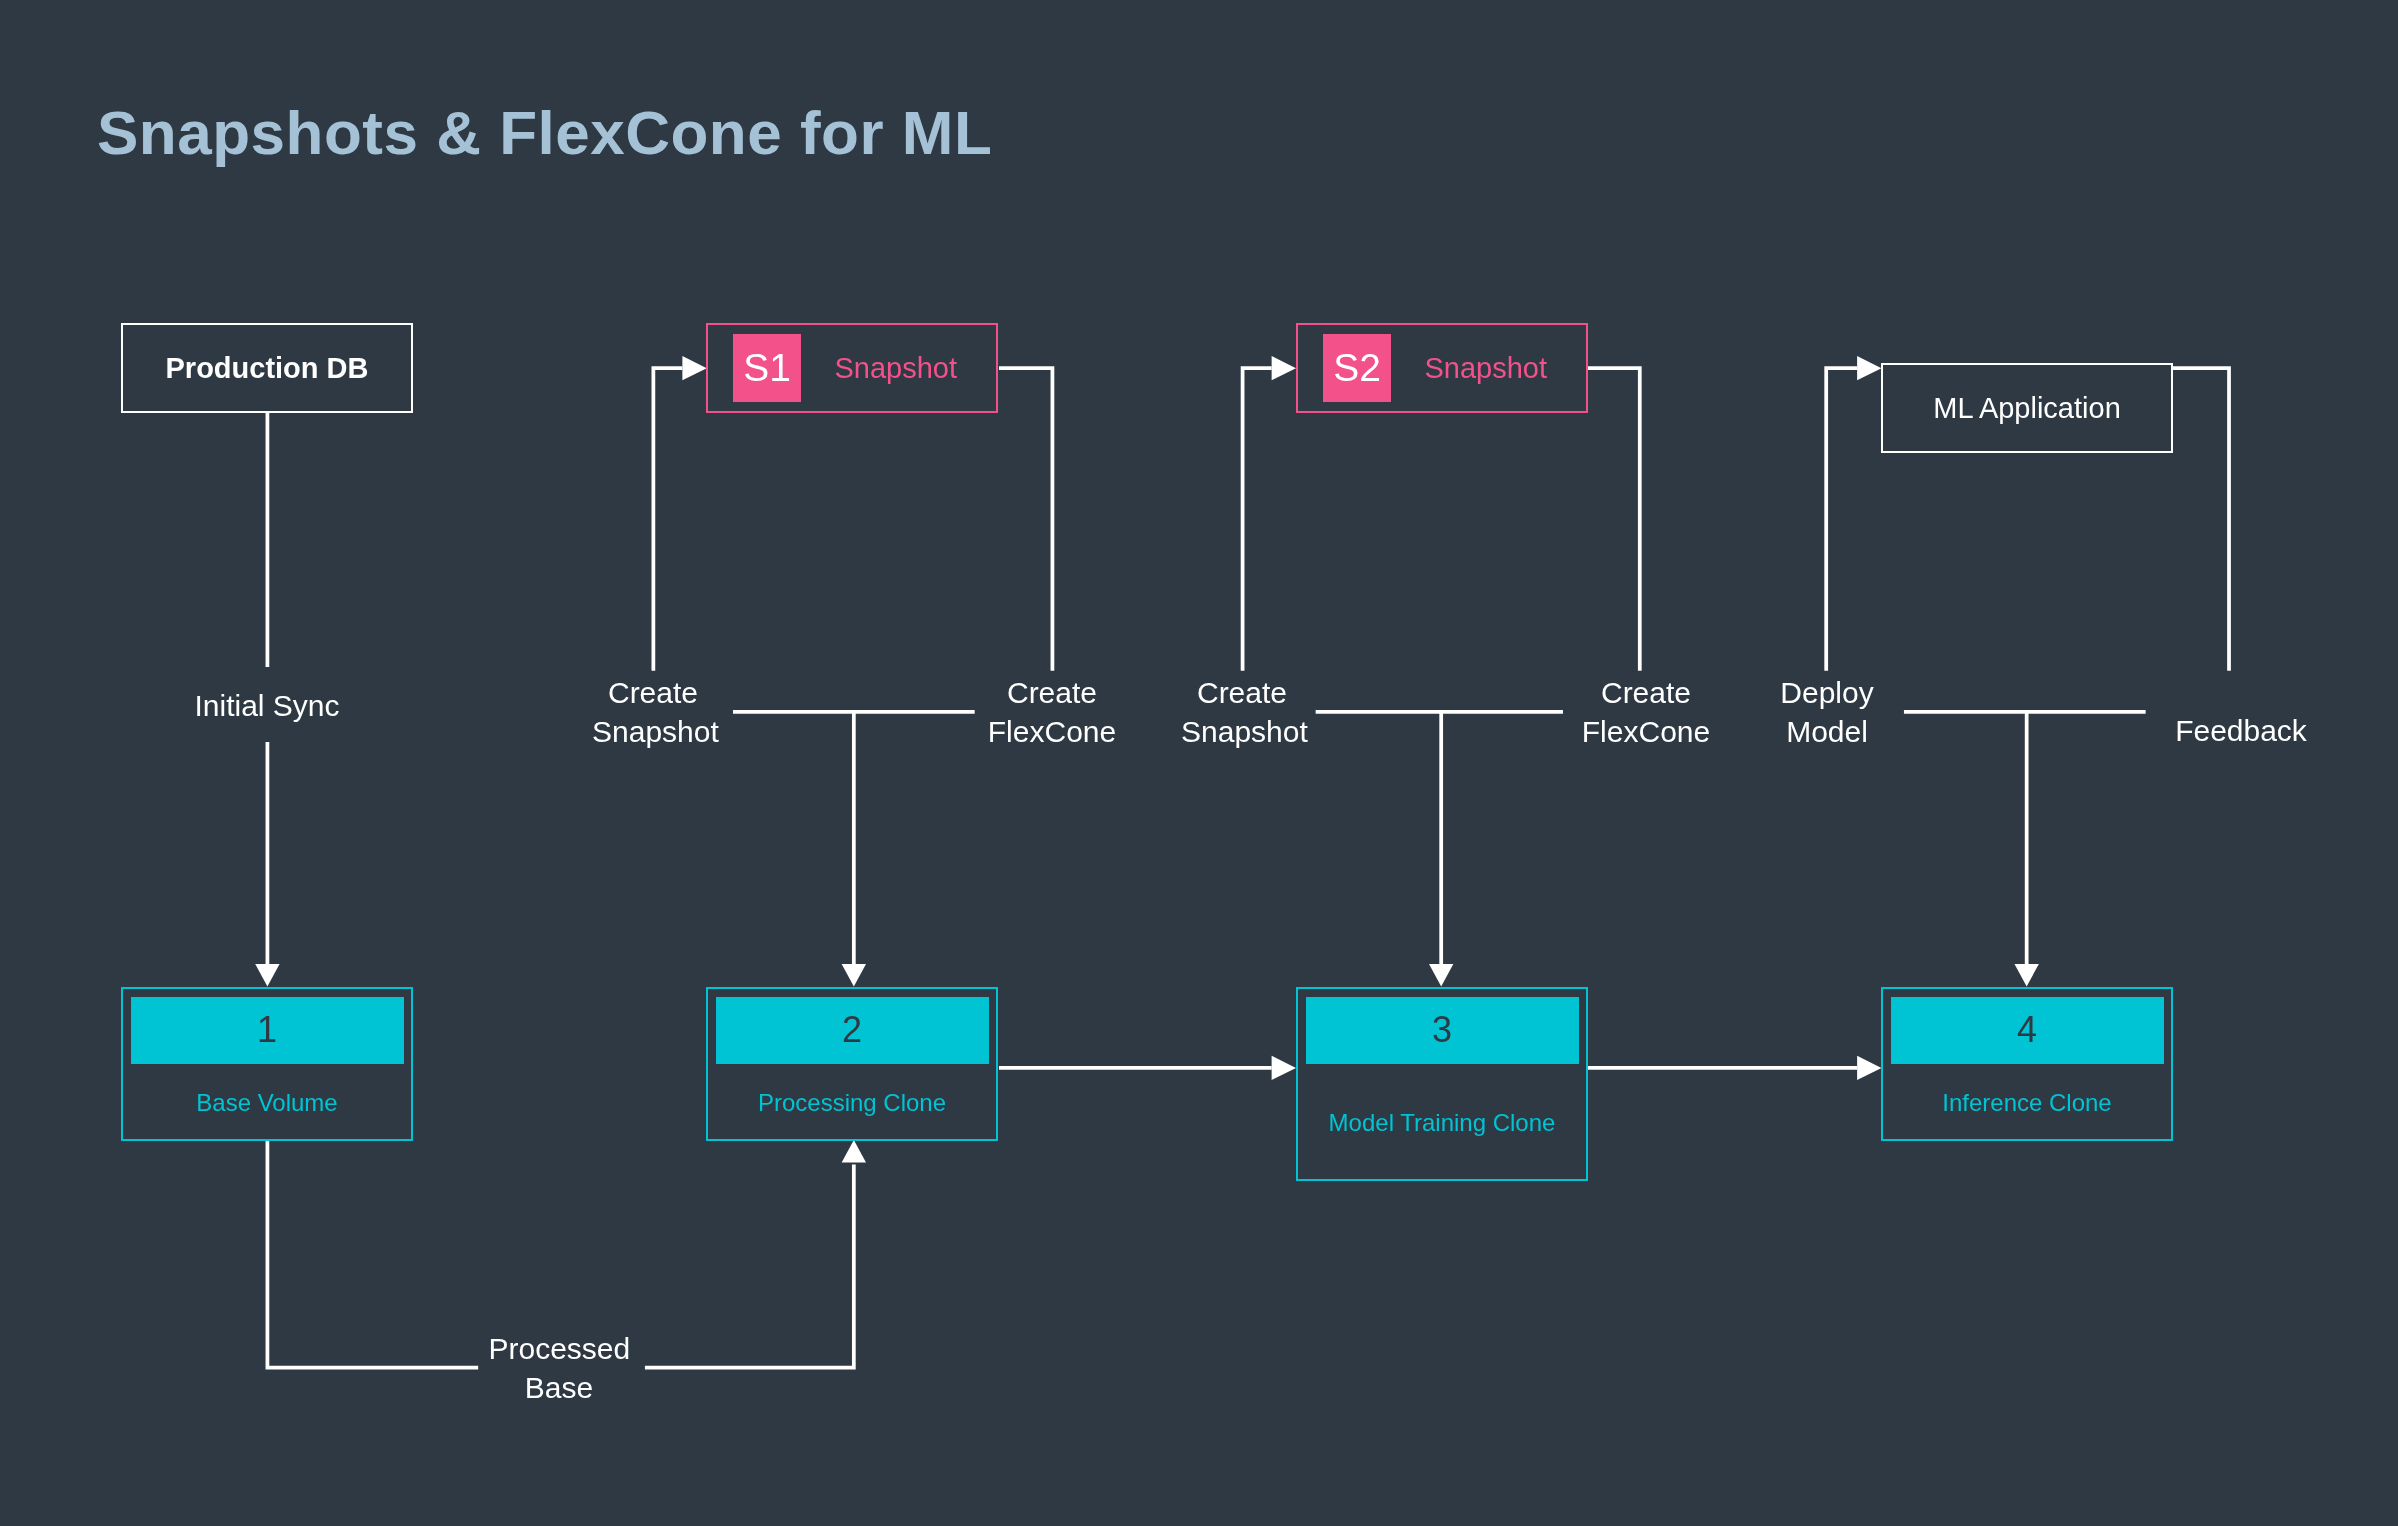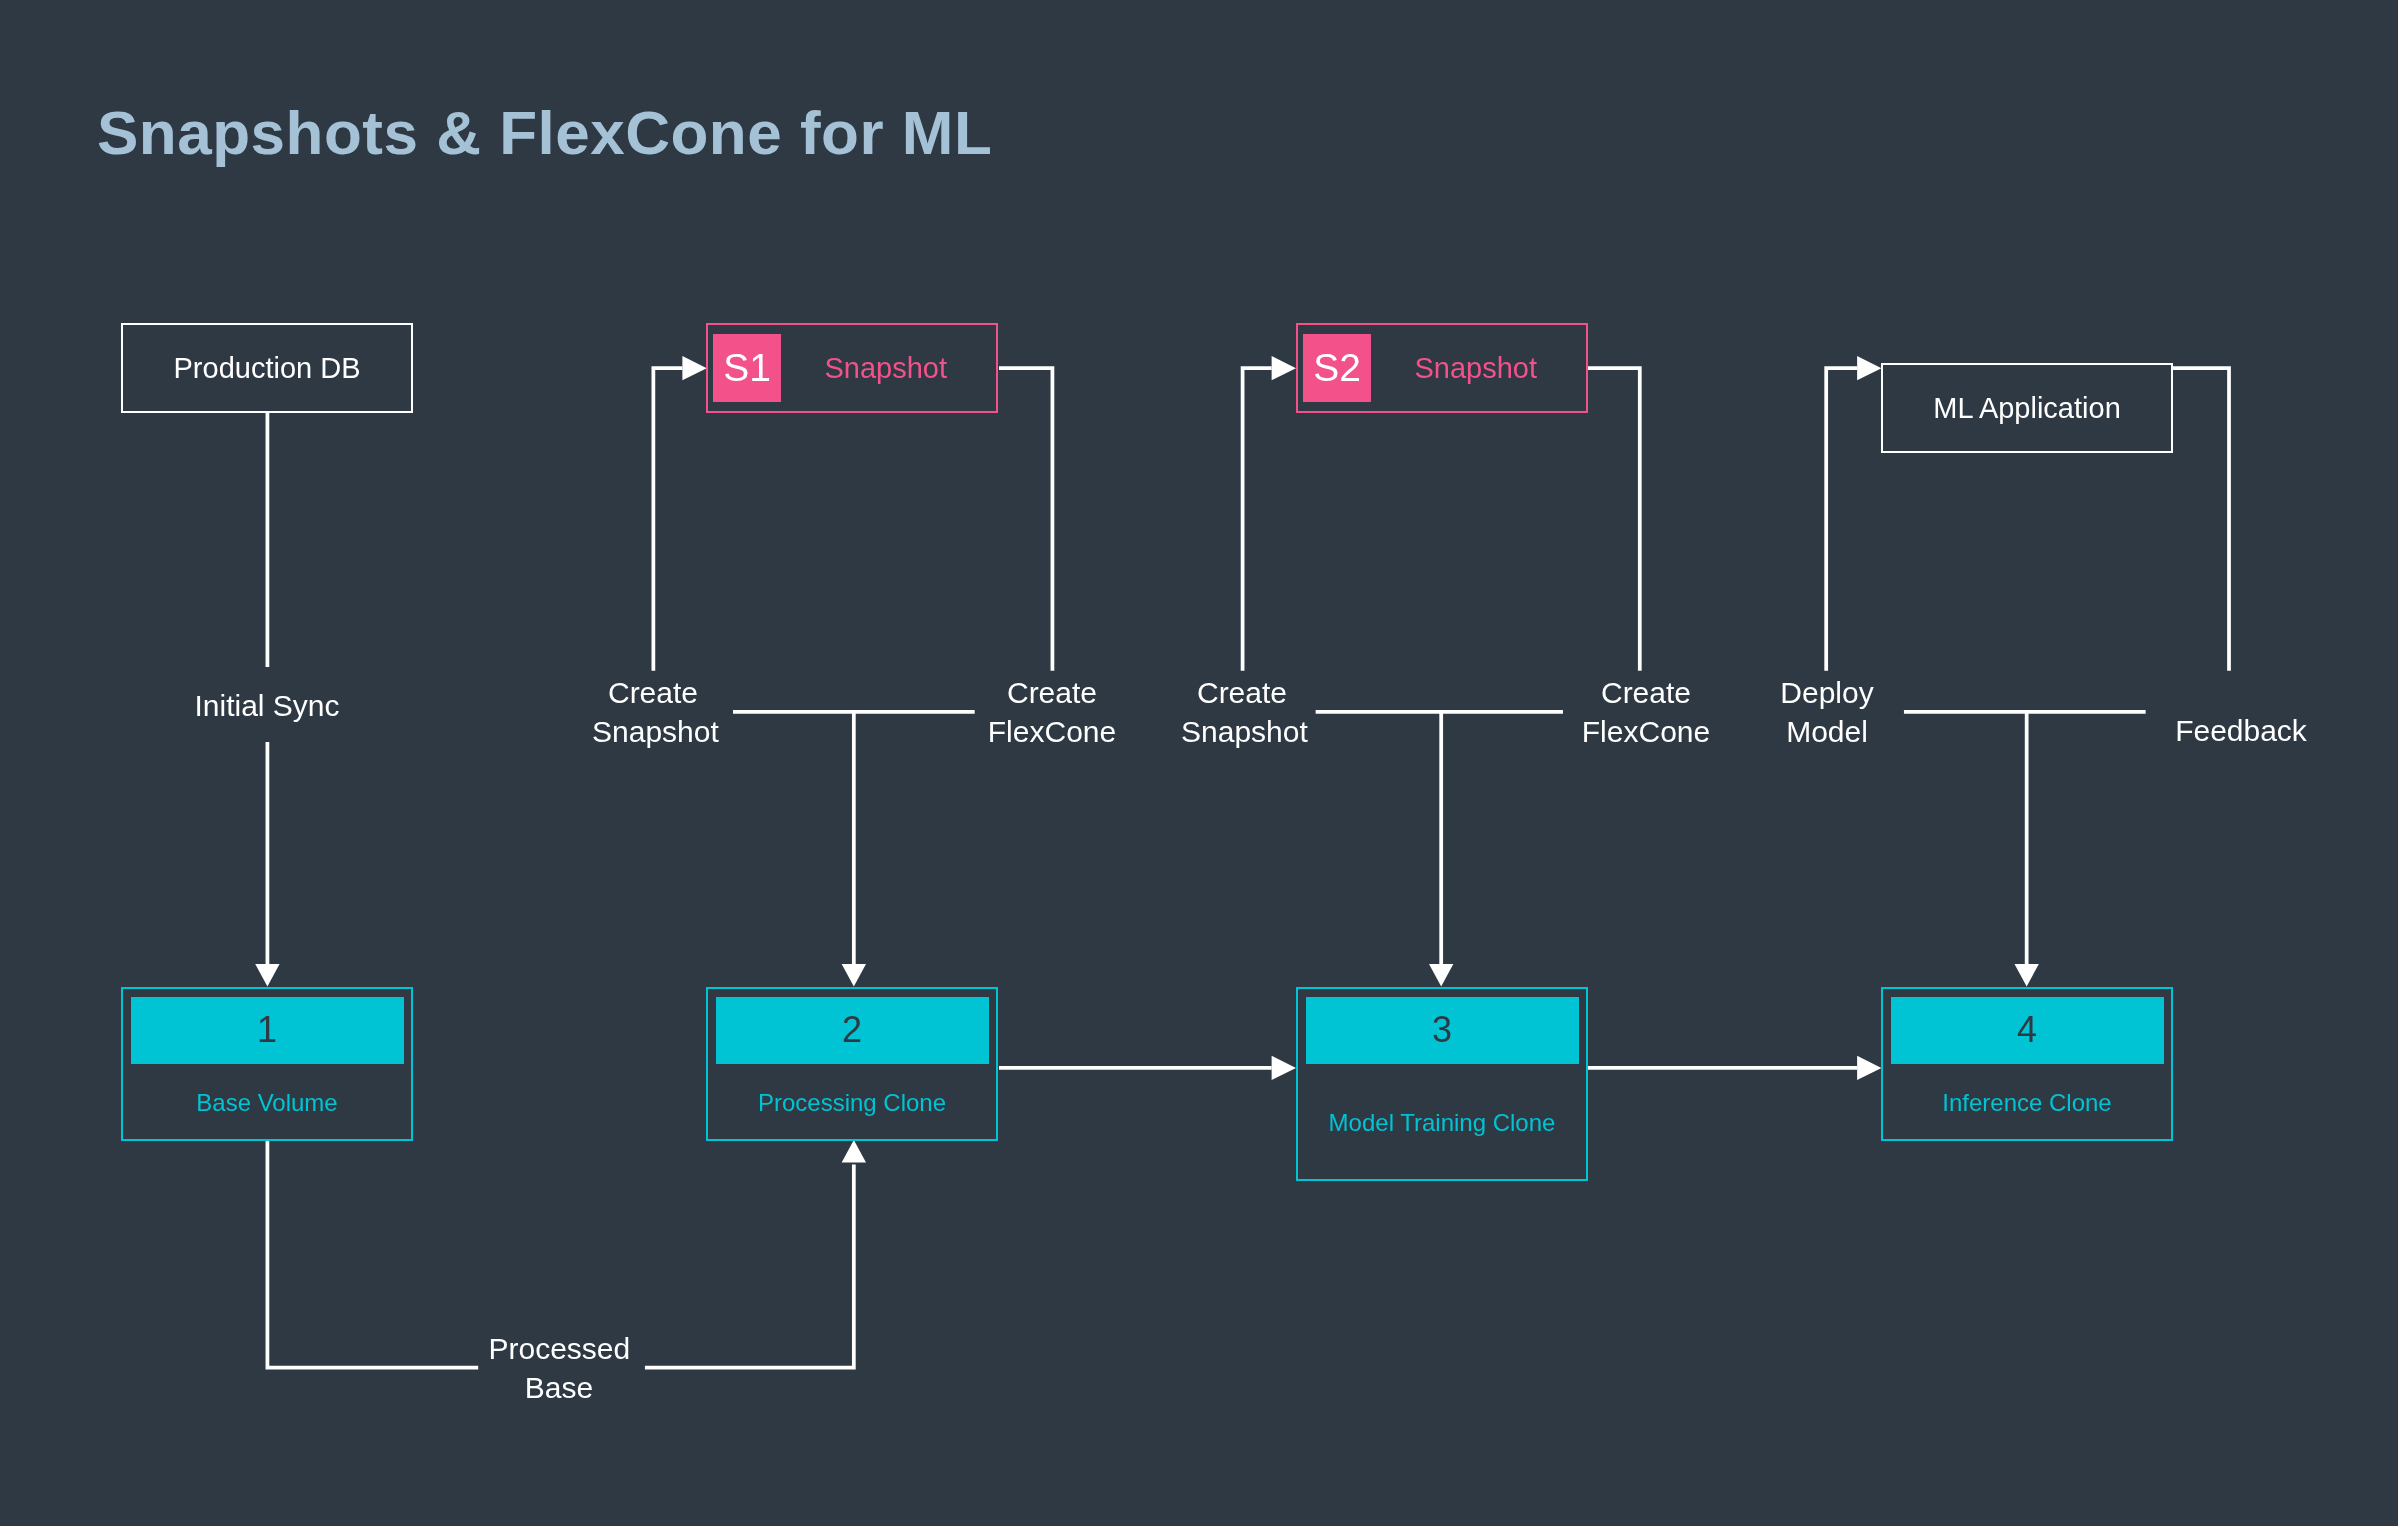--- a/index.html
+++ b/index.html
@@ -17,21 +17,21 @@
   }
   svg.wires{position:absolute;left:0;top:0;width:2399px;height:1526px;}
   svg.wires polyline{fill:none;stroke:var(--c-line);stroke-width:4;}
   svg.wires polygon{fill:var(--c-line);stroke:none;}
 
   .node{
     position:absolute;box-sizing:border-box;border:2.8px solid var(--c-line);
     display:flex;align-items:center;justify-content:center;
     color:var(--c-white);font-size:29px;width:292px;height:90px;
   }
-  .node.pink{border-color:var(--c-pink);justify-content:flex-start;padding-left:5px;}
+  .node.pink{border-color:var(--c-pink);justify-content:flex-start;padding-left:25px;}
   .badge{
     width:68px;height:68px;background:var(--c-pink);color:var(--c-white);
     display:flex;align-items:center;justify-content:center;
     font-size:39px;font-weight:500;flex:0 0 auto;
   }
   .pink-label{flex:1;text-align:center;color:var(--c-pink);padding-right:5.6px;}
 
   .vol{
     position:absolute;box-sizing:border-box;border:2.8px solid var(--c-cyan);
     width:292px;display:flex;flex-direction:column;
@@ -103,21 +103,21 @@
     <g>
       <polyline points="1066,1140 1357,1140"></polyline>
       <polygon points="1357,1127 1383,1140 1357,1153"></polygon>
     </g>
     <g>
       <polyline points="1693,1140 1982,1140"></polyline>
       <polygon points="1982,1127 2008,1140 1982,1153"></polygon>
     </g>
   </svg>
 
-  <div class="node" style="left:121px;top:323px;">
+  <div class="node" style="left:121px;top:323px;font-weight:bold;">
     <span>Production DB</span>
   </div>
 
   <div class="node pink" style="left:706px;top:323px;">
     <span class="badge">S1</span>
     <span class="pink-label">Snapshot</span>
   </div>
 
   <div class="node pink" style="left:1296px;top:323px;">
     <span class="badge">S2</span>

